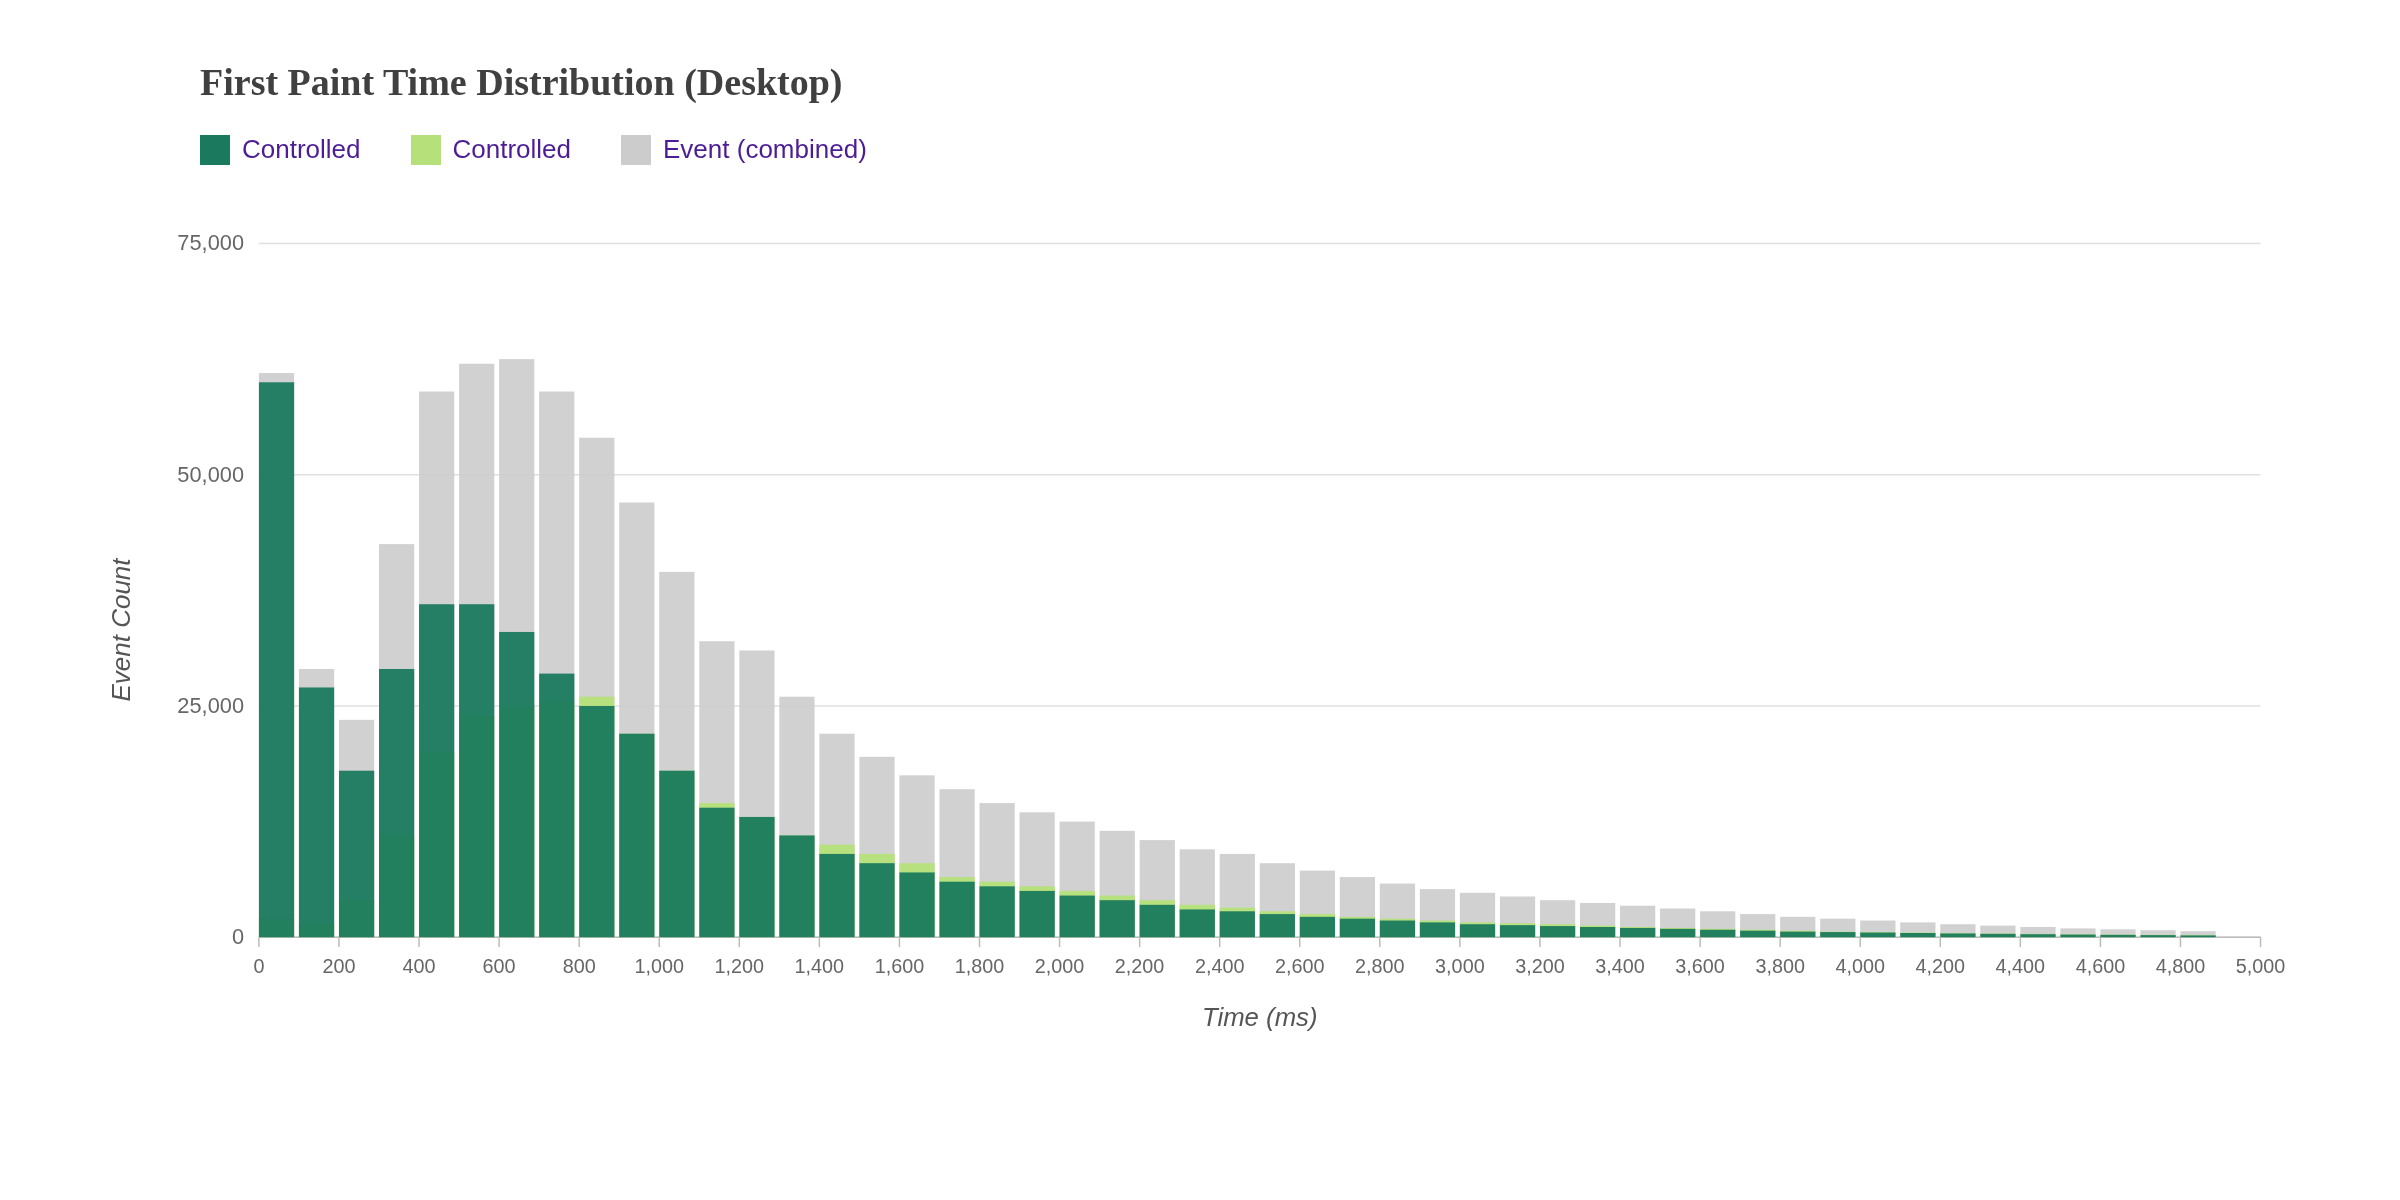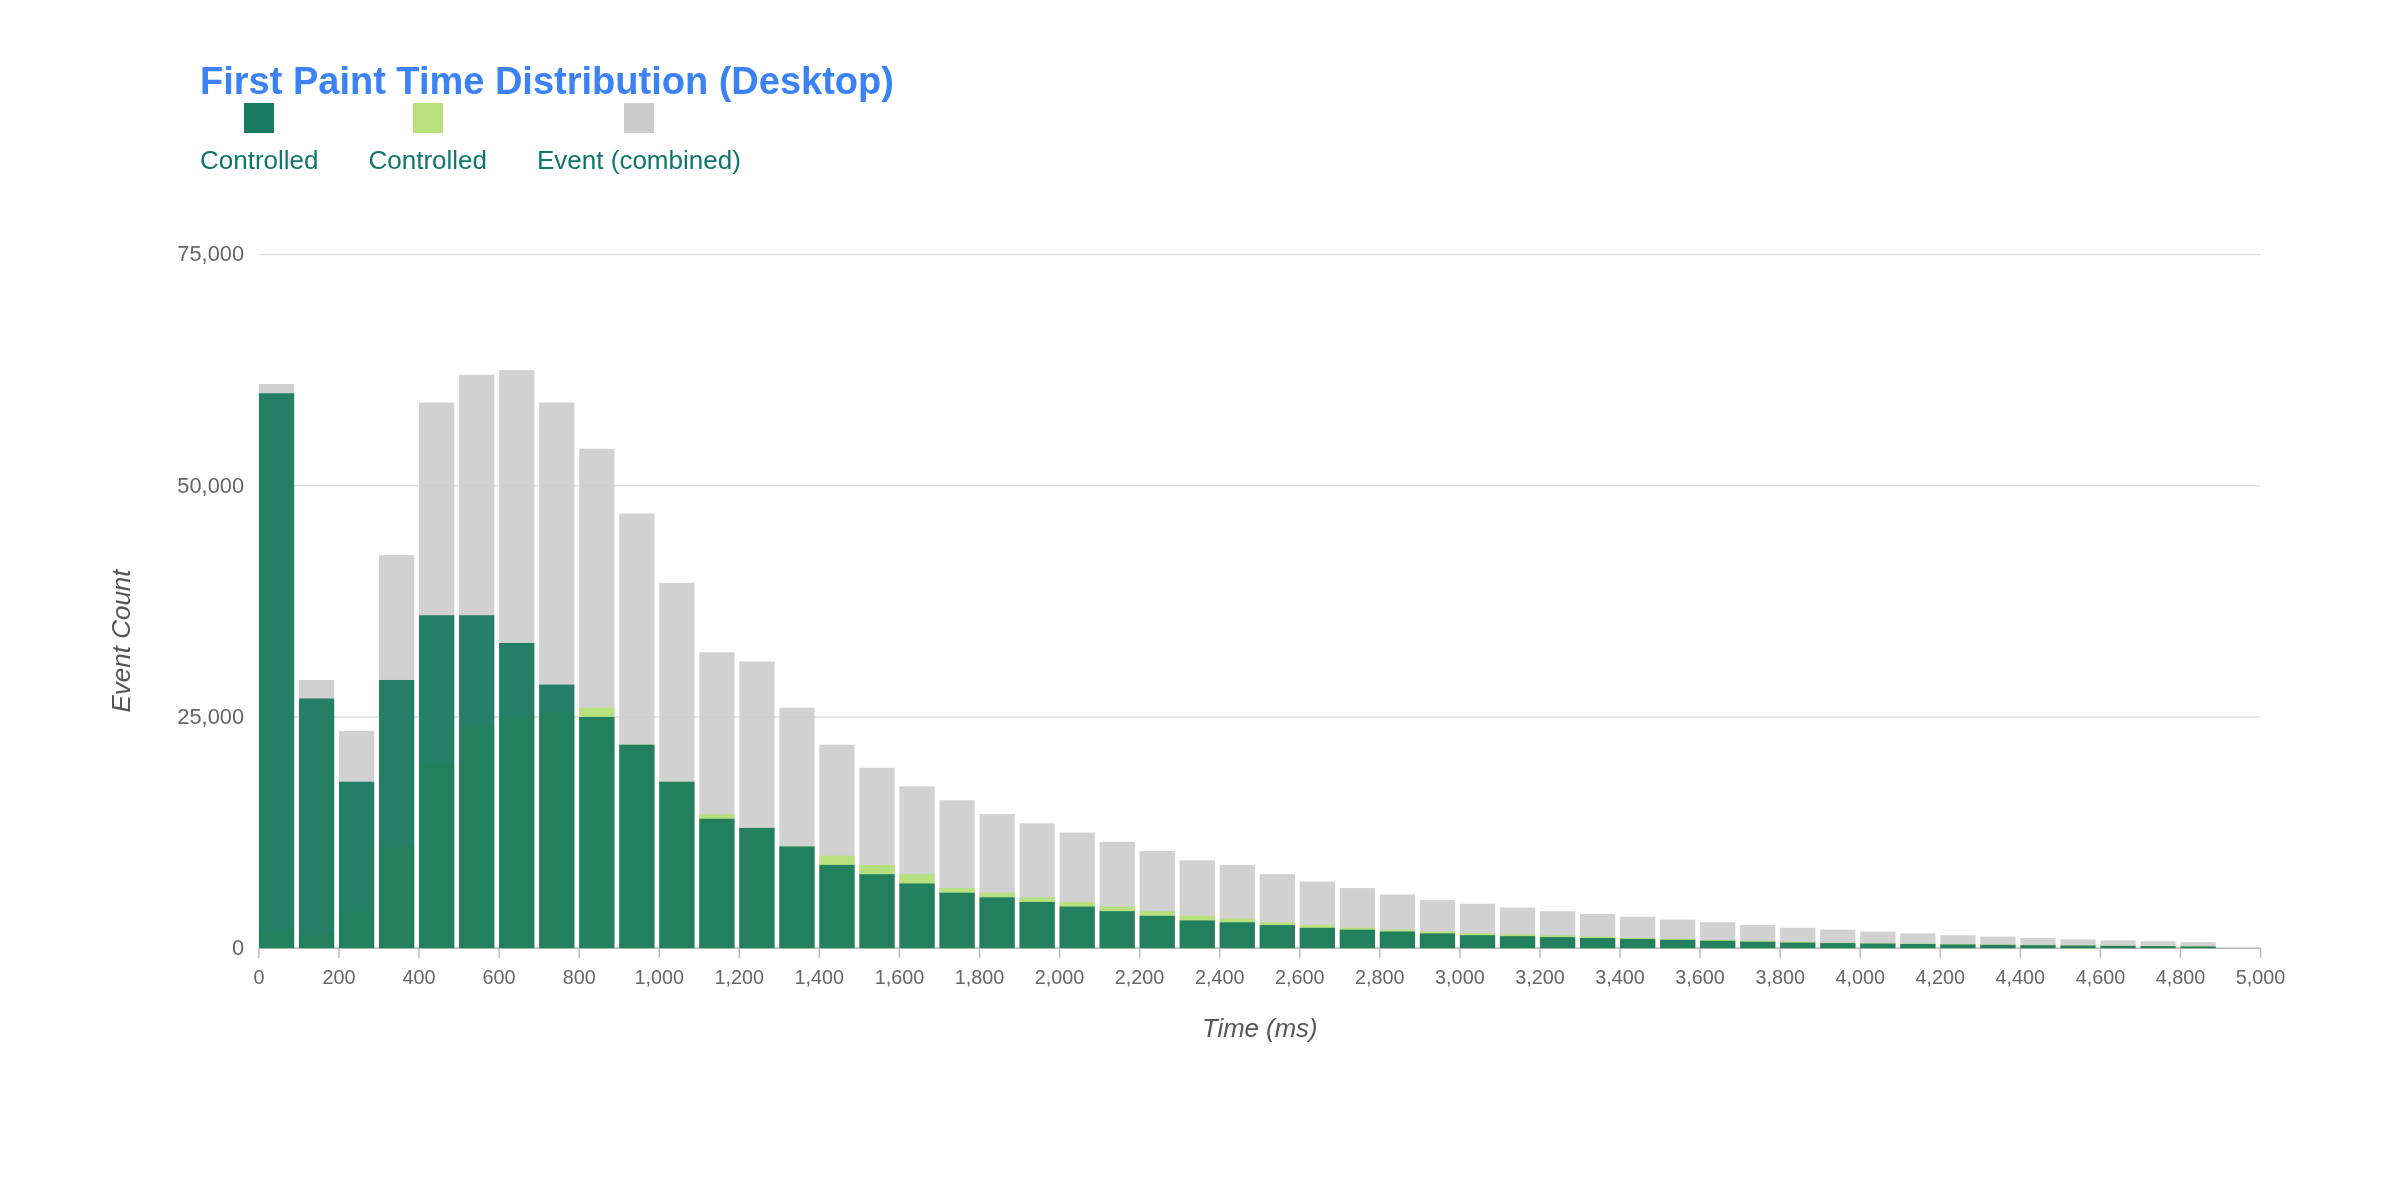--- a/index.html
+++ b/index.html
@@ -12,37 +12,38 @@
     }
     .chart-container {
       width: 2400px;
       height: 1200px;
       padding: 60px 80px 120px 140px;
       position: relative;
     }
     .chart-title {
       font-size: 38px;
       font-weight: bold;
-      color: #3b82f6;
+      color: #404040;
+      margin-bottom: 30px;
       margin-left: 60px;
+      font-family: Liberation Serif, serif;
     }
     .legend {
       display: flex;
       align-items: center;
       gap: 50px;
       margin-bottom: 40px;
       margin-left: 60px;
     }
     .legend-item {
       display: flex;
       align-items: center;
       gap: 12px;
       font-size: 26px;
-      color: #0f766e;
-      flex-direction: column;
+      color: #4c1d95;
     }
     .legend-swatch {
       width: 30px;
       height: 30px;
     }
     .y-axis-label {
       position: absolute;
       left: -90px;
       top: 50%;
       transform: translateY(-50%) rotate(-90deg);

